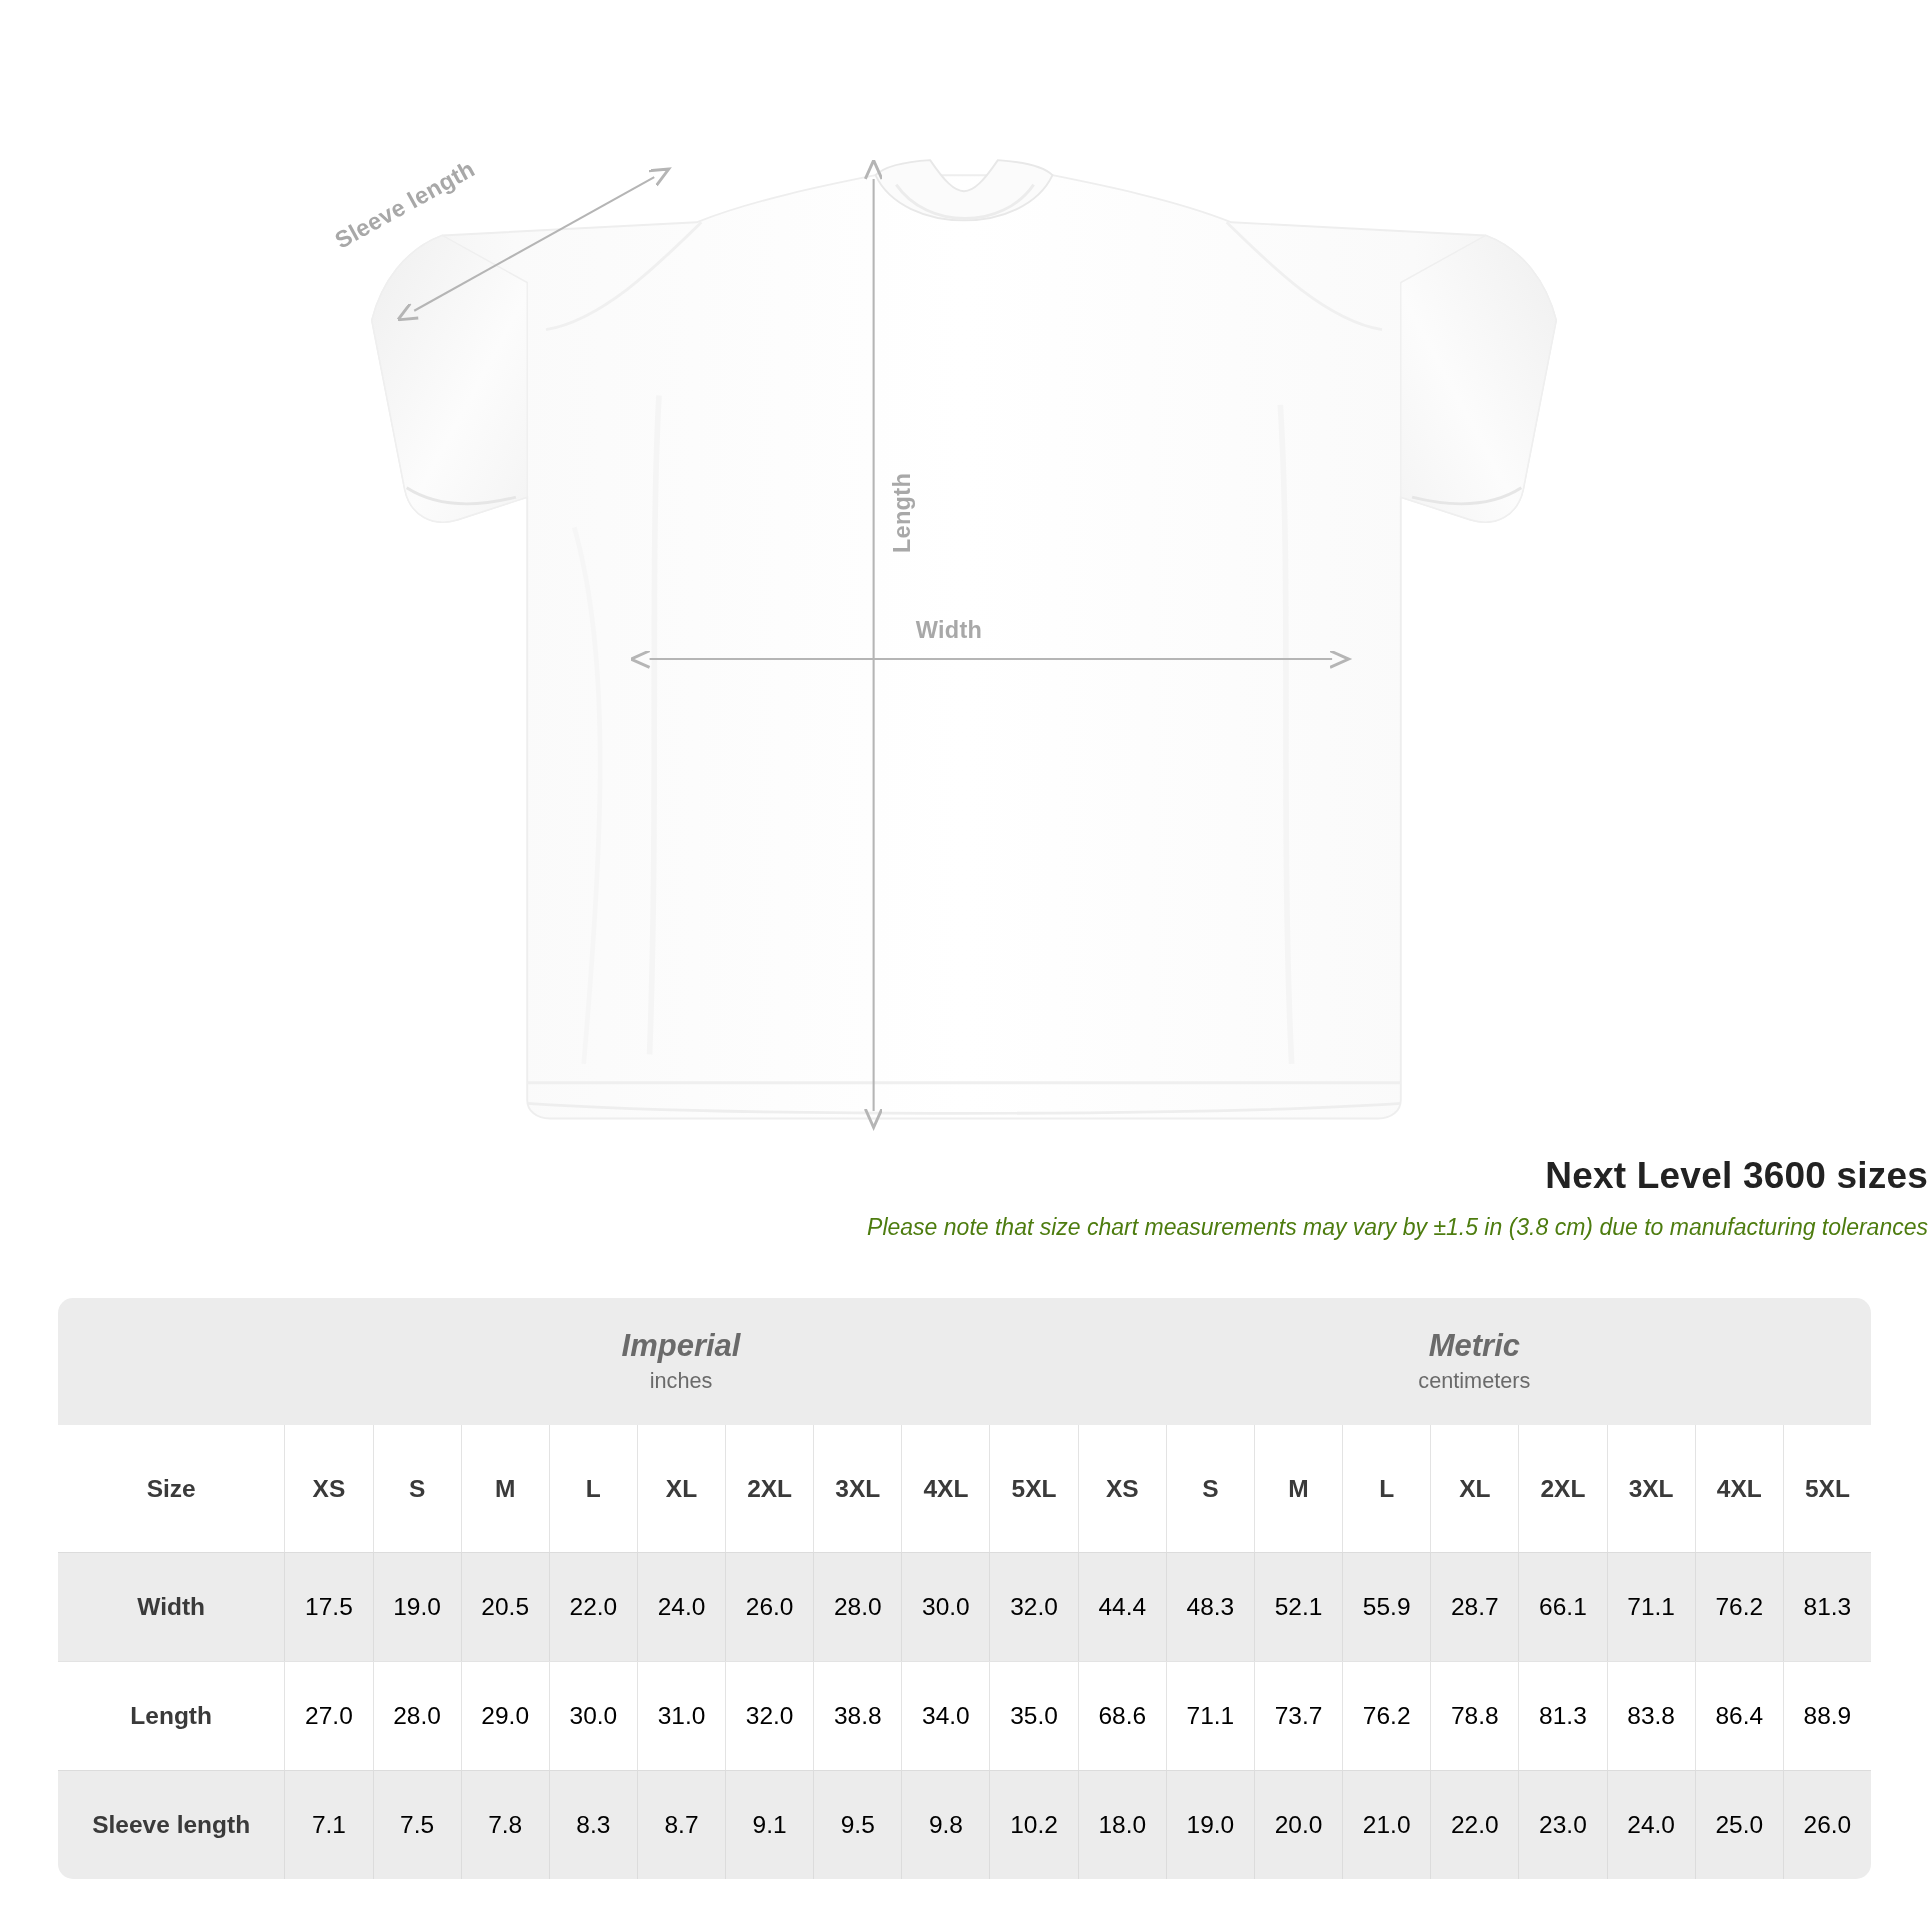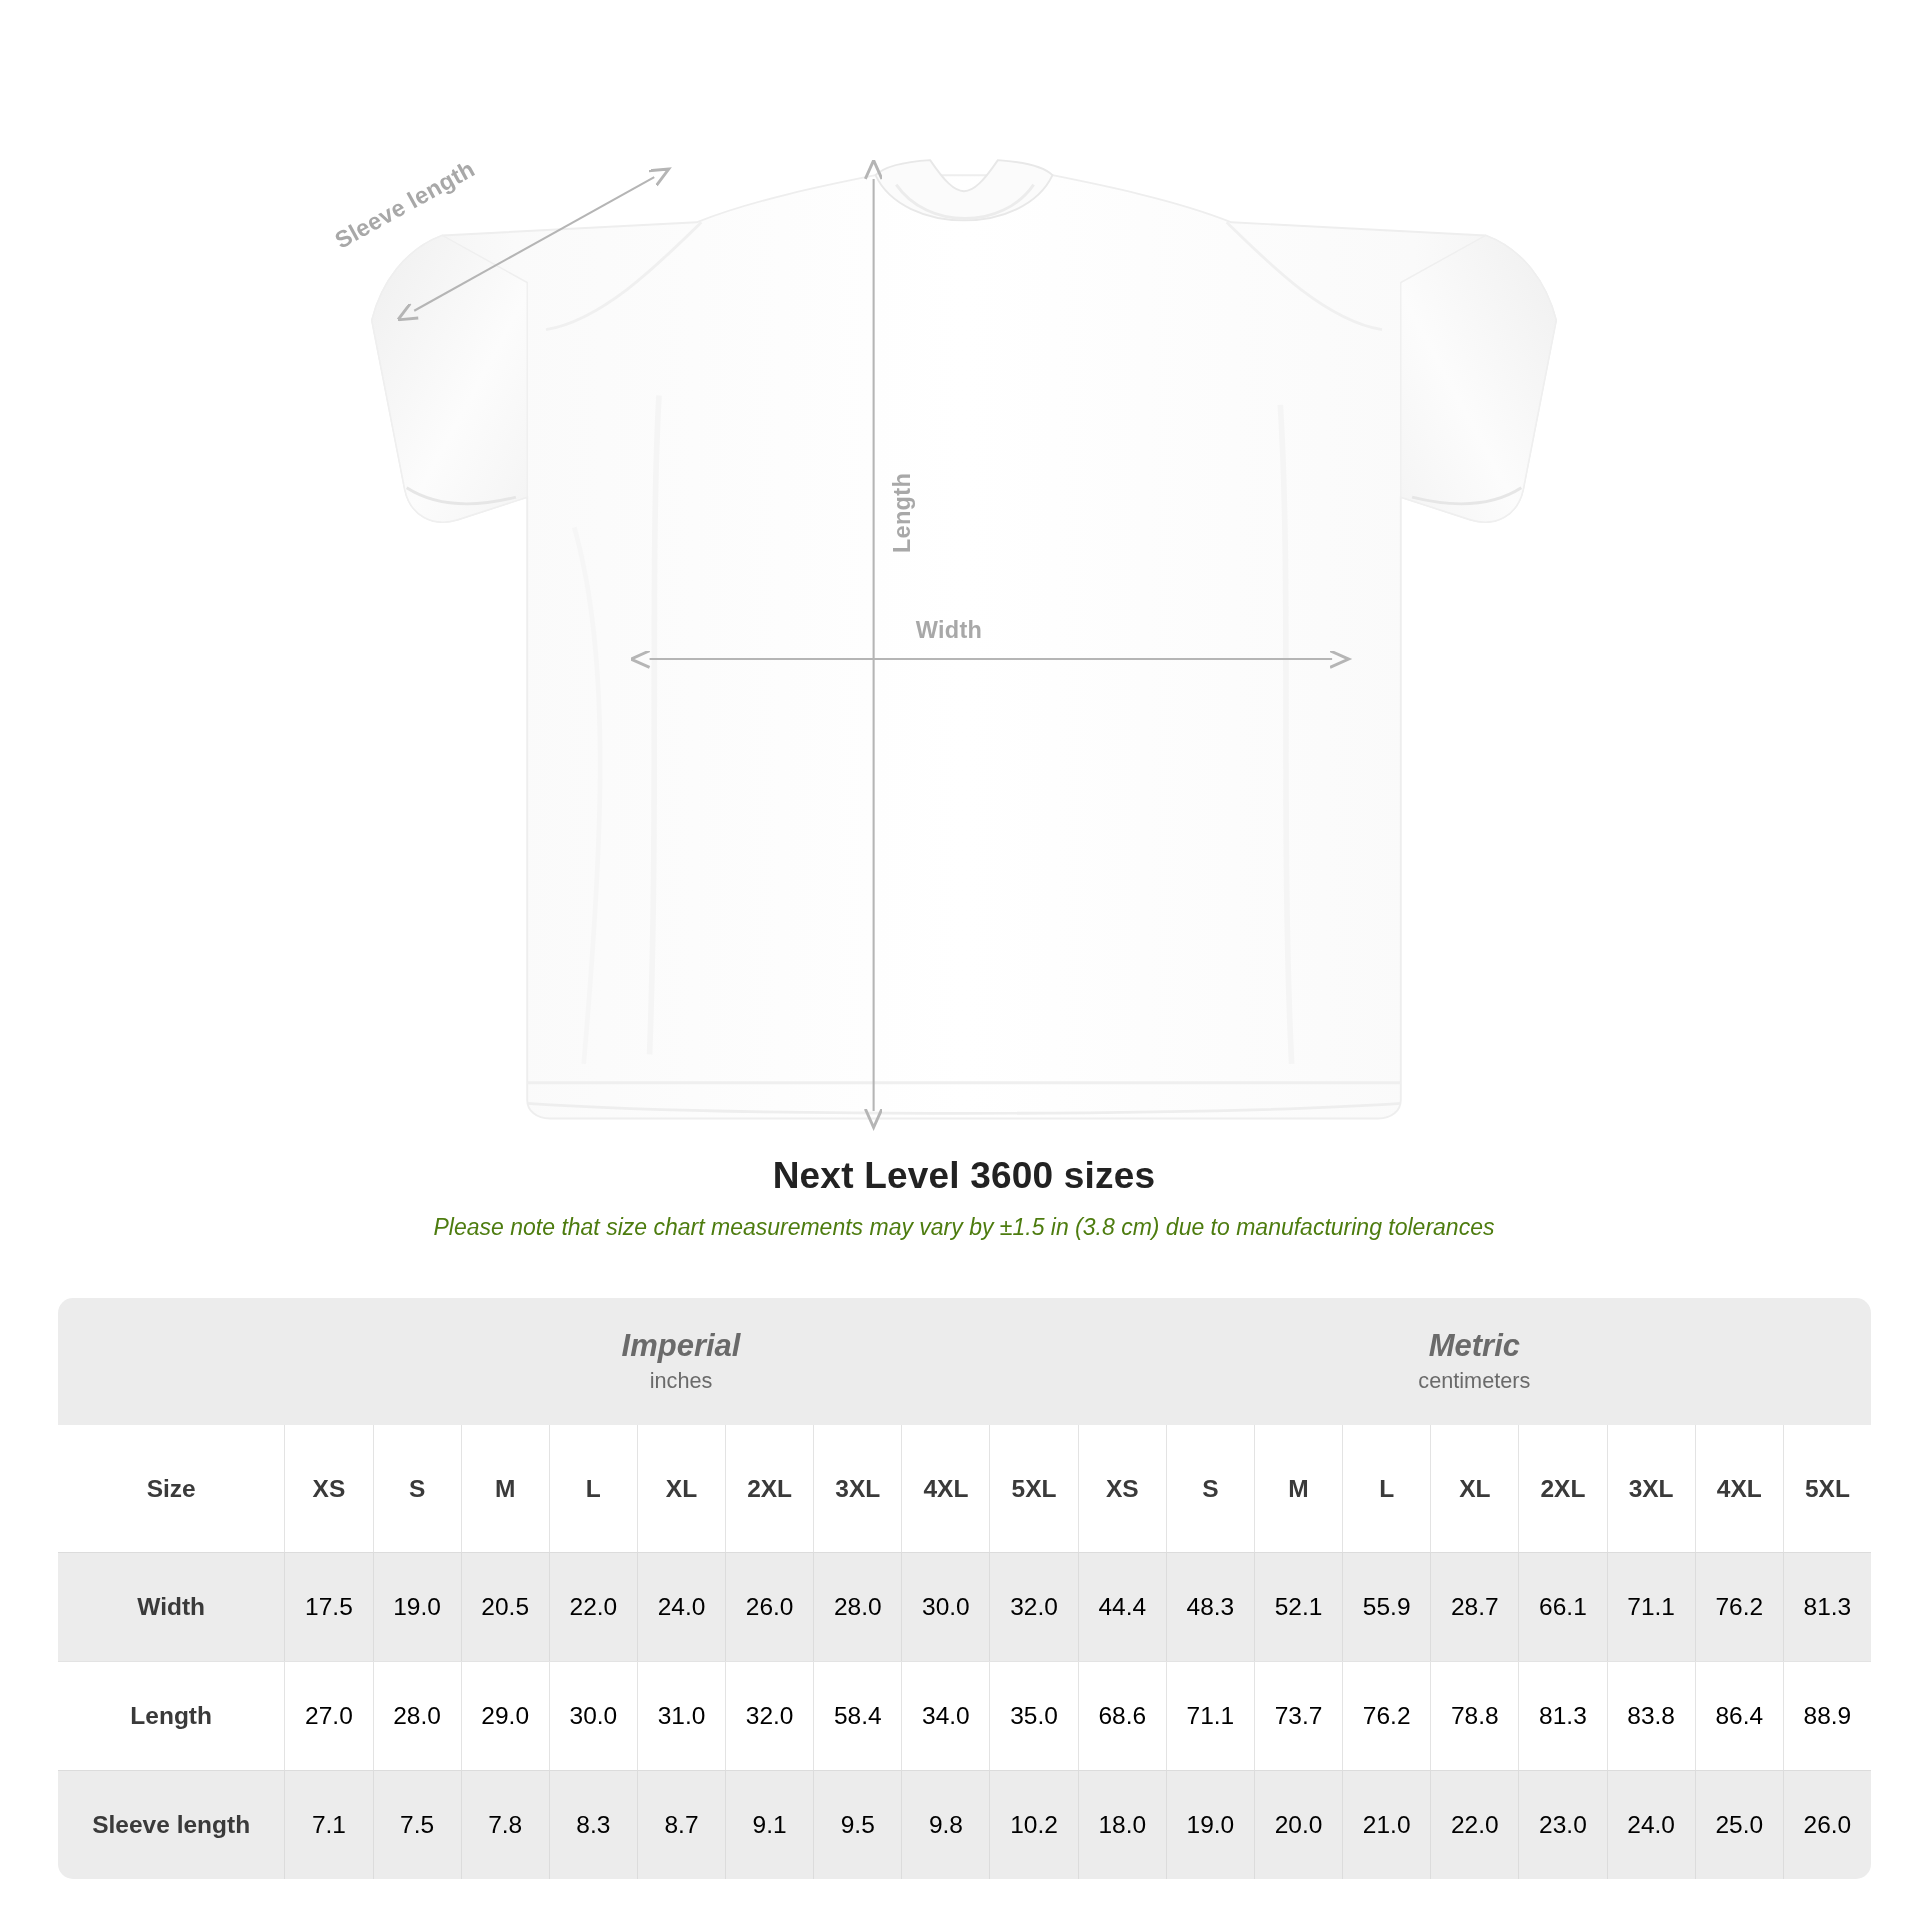--- a/index.html
+++ b/index.html
@@ -47,21 +47,21 @@
   .dim-label.width {
     left: 949px; top: 630px;
     transform: translate(-50%, -50%);
   }
 
   
   .title-block {
     position: absolute;
     left: 0; top: 1155px;
     width: 1928px;
-    text-align: center;
+    text-align: right;
   }
   .chart-title {
     font-size: 37px;
     font-weight: bold;
     color: #222222;
     margin: 0;
     letter-spacing: 0.2px;
   }
   .chart-note {
     margin-top: 17px;
@@ -315,21 +315,21 @@
         </tr>
 
         <tr class="data-row plain">
           <td class="label-cell">Length</td>
           <td>27.0</td>
           <td>28.0</td>
           <td>29.0</td>
           <td>30.0</td>
           <td>31.0</td>
           <td>32.0</td>
-          <td>58.4</td>
+          <td>38.8</td>
           <td>34.0</td>
           <td>35.0</td>
           <td>68.6</td>
           <td>71.1</td>
           <td>73.7</td>
           <td>76.2</td>
           <td>78.8</td>
           <td>81.3</td>
           <td>83.8</td>
           <td>86.4</td>

